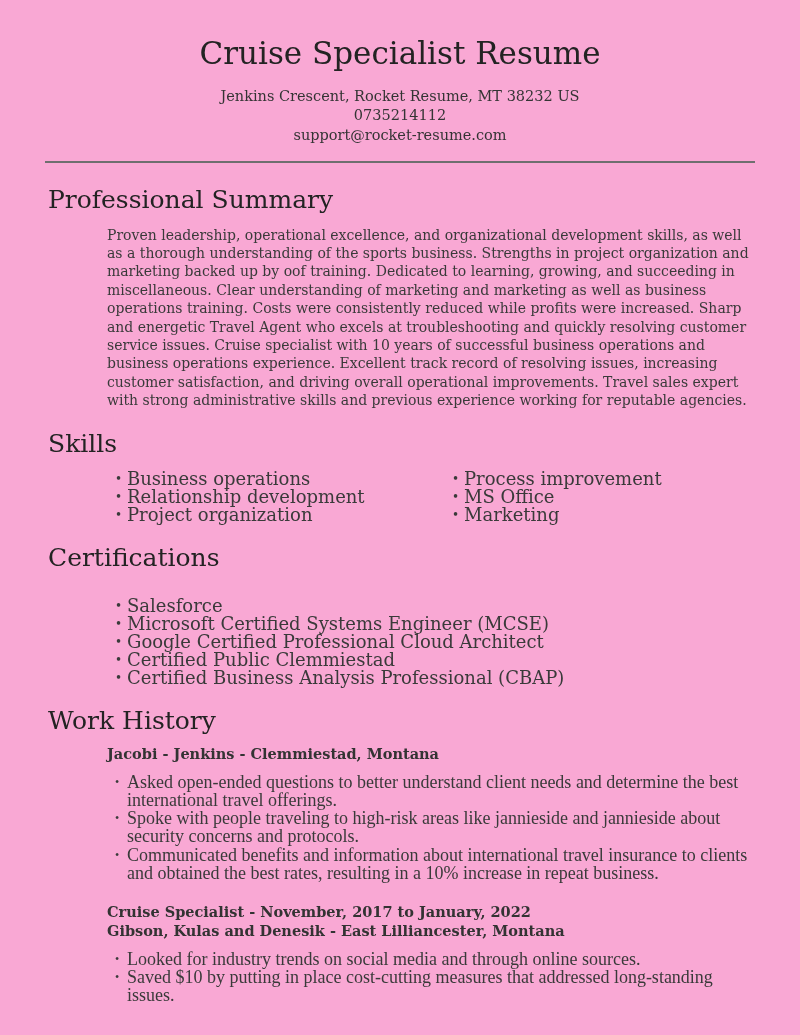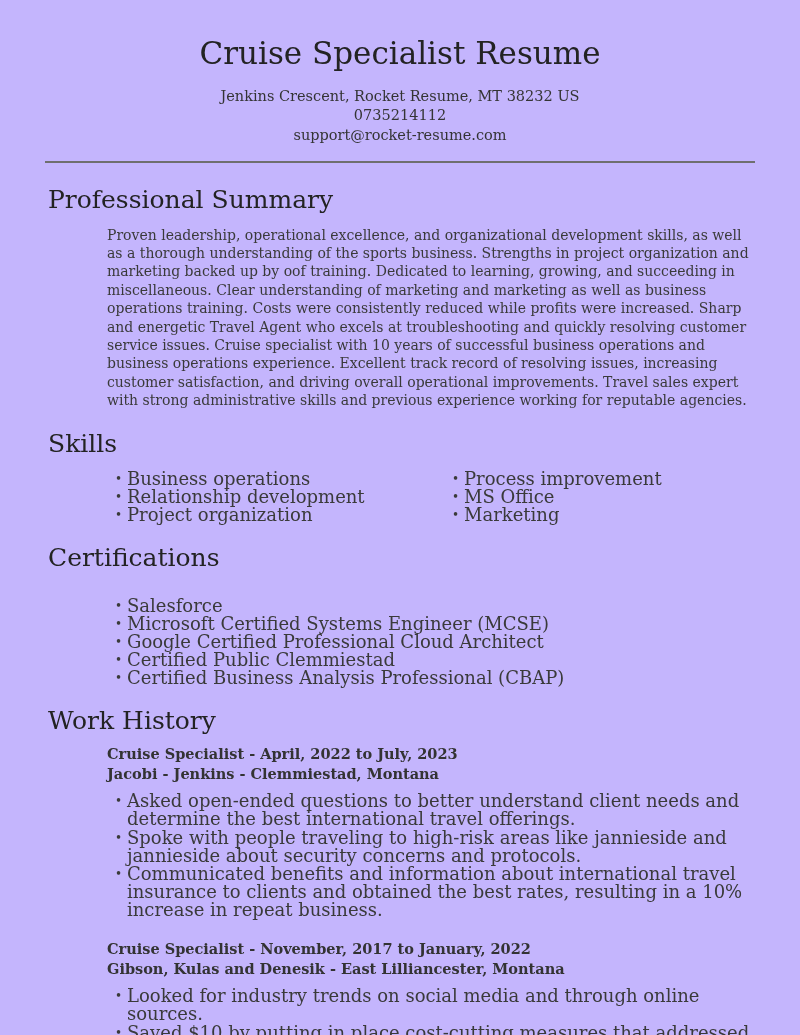--- a/index.html
+++ b/index.html
@@ -1,21 +1,21 @@
 <!DOCTYPE html>
 <html><head>
 <meta charset="utf-8">
 <style>
   html, body { margin: 0; padding: 0; background: #ffffff; }
   .page {
     position: relative;
     width: 800px;
     height: 1035px;
     overflow: hidden;
-    background: #c4b5fd;
+    background: #f9a8d4;
     color: #3a3a3a;
     font-family: "DejaVu Serif", "Liberation Serif", serif;
   }
   
   .doc-header { text-align: center; padding-top: 36px; }
   .doc-title {
     margin: 0;
     font-size: 31px;
     font-weight: 400;
     line-height: 1.15;
@@ -75,21 +75,21 @@
   .job-1 { margin-top: 9px; }
   .job-2 { margin-top: 20px; }
   .job-line {
     margin: 0;
     font-size: 14.5px;
     line-height: 19.5px;
     font-weight: bold;
     color: #333333;
   }
   .job-bullets { margin: 9px 0 0 8px; }
-  .job-bullets li { margin-bottom: 0.5px; }
+  .job-bullets li { margin-bottom: 0.5px; font-family: Liberation Serif, serif; }
 </style>
 </head>
 <body>
 
 <div class="page">
 
   <header class="doc-header">
     <h1 class="doc-title">Cruise Specialist Resume</h1>
     <div class="contact-block">
       <p class="contact-line">Jenkins Crescent, Rocket Resume, MT 38232 US</p>
@@ -131,21 +131,20 @@
         <li>Google Certified Professional Cloud Architect</li>
         <li>Certified Public Clemmiestad</li>
         <li>Certified Business Analysis Professional (CBAP)</li>
       </ul>
     </section>
 
     <section class="sec-work">
       <h2 class="section-heading">Work History</h2>
 
       <div class="job job-1">
-        <p class="job-line">Cruise Specialist - April, 2022 to July, 2023</p>
         <p class="job-line">Jacobi - Jenkins - Clemmiestad, Montana</p>
         <ul class="bullet-list job-bullets">
           <li>Asked open-ended questions to better understand client needs and determine the best international travel offerings.</li>
           <li>Spoke with people traveling to high-risk areas like jannieside and jannieside about security concerns and protocols.</li>
           <li>Communicated benefits and information about international travel insurance to clients and obtained the best rates, resulting in a 10% increase in repeat business.</li>
         </ul>
       </div>
 
       <div class="job job-2">
         <p class="job-line">Cruise Specialist - November, 2017 to January, 2022</p>

